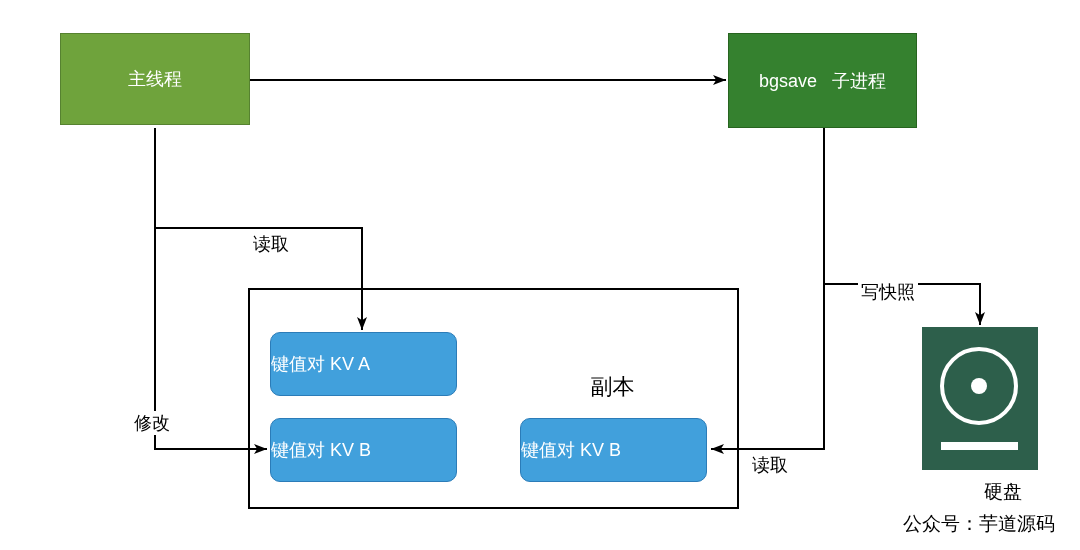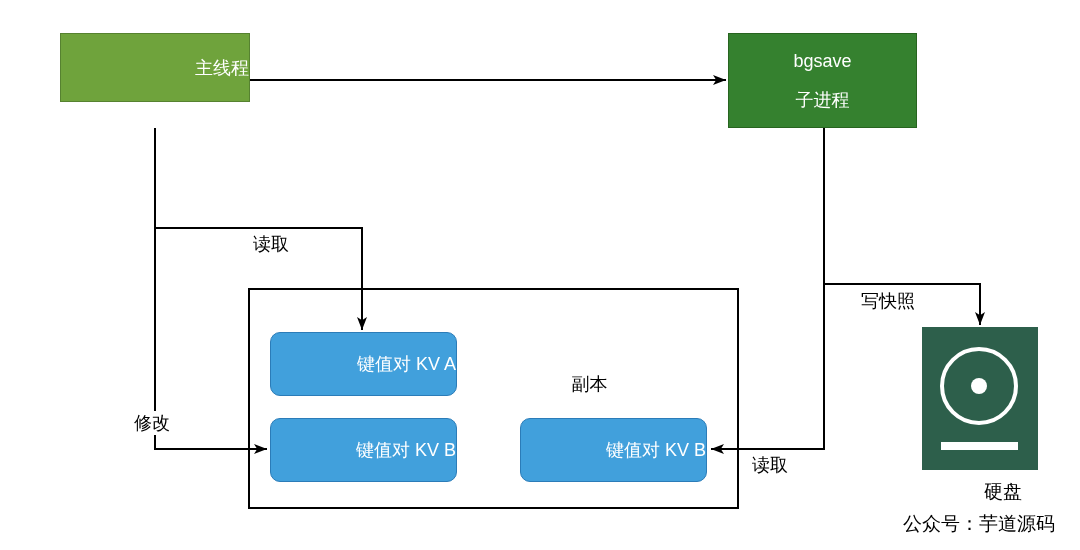--- a/index.html
+++ b/index.html
@@ -5,41 +5,41 @@
   html,body{margin:0;padding:0;background:#ffffff;}
   #canvas{
     position:relative;width:1080px;height:550px;background:#ffffff;overflow:hidden;
     font-family:"Liberation Sans","DejaVu Sans",sans-serif;color:#000;
   }
   .abs{position:absolute;box-sizing:border-box;}
   .node{
     display:flex;align-items:center;justify-content:center;text-align:center;
     font-size:18px;color:#ffffff;line-height:24px;
   }
-  .node-main{left:60px;top:33px;width:190px;height:69px;background:#6FA33C;border:1px solid #568230;justify-content:flex-end;}
-  .node-bgsave{left:728px;top:33px;width:189px;height:95px;background:#35812F;border:1px solid #27641F;flex-direction:column;gap:15px;}
+  .node-main{left:60px;top:33px;width:190px;height:92px;background:#6FA33C;border:1px solid #568230;}
+  .node-bgsave{left:728px;top:33px;width:189px;height:95px;background:#35812F;border:1px solid #27641F;flex-direction:row;gap:15px;}
   .container-box{left:248px;top:288px;width:491px;height:221px;background:#ffffff;border:2px solid #000000;}
   .kv{
-    display:flex;align-items:center;justify-content:flex-end;text-align:center;
+    display:flex;align-items:center;justify-content:flex-start;text-align:center;
     background:#41A0DC;border:1.5px solid #2B7CB8;border-radius:10px;
     font-size:18px;color:#ffffff;
   }
   .kv-a{left:270px;top:332px;width:187px;height:64px;}
   .kv-b{left:270px;top:418px;width:187px;height:64px;}
   .kv-b-copy{left:520px;top:418px;width:187px;height:64px;}
   .wires{left:0;top:0;width:1080px;height:550px;pointer-events:none;}
   .edge-label{
     background:#ffffff;font-size:18px;line-height:22px;padding:1px 3px;
     text-align:center;white-space:nowrap;margin-top:16px;
   }
   .lbl-read-left{left:250px;top:216px;}
   .lbl-modify{left:131px;top:395px;text-align:center;}
   .lbl-read-right{left:749px;top:437px;}
-  .lbl-write-snapshot{left:858px;top:273px;}
-  .lbl-replica{left:552px;top:372px;width:75px;font-size:18px;text-align:center;}
+  .lbl-write-snapshot{left:858px;top:264px;}
+  .lbl-replica{left:575px;top:372px;width:75px;font-size:22px;text-align:center;}
   .disk{left:922px;top:327px;width:116px;height:143px;}
   .lbl-disk{left:938px;top:479px;width:84px;font-size:19px;text-align:right;}
   .watermark{
     left:903px;top:511px;width:177px;
     font-family:"Liberation Serif","DejaVu Serif",serif;
     font-size:19px;color:#000000;white-space:nowrap;
   }
 </style>
 </head>
 <body>

